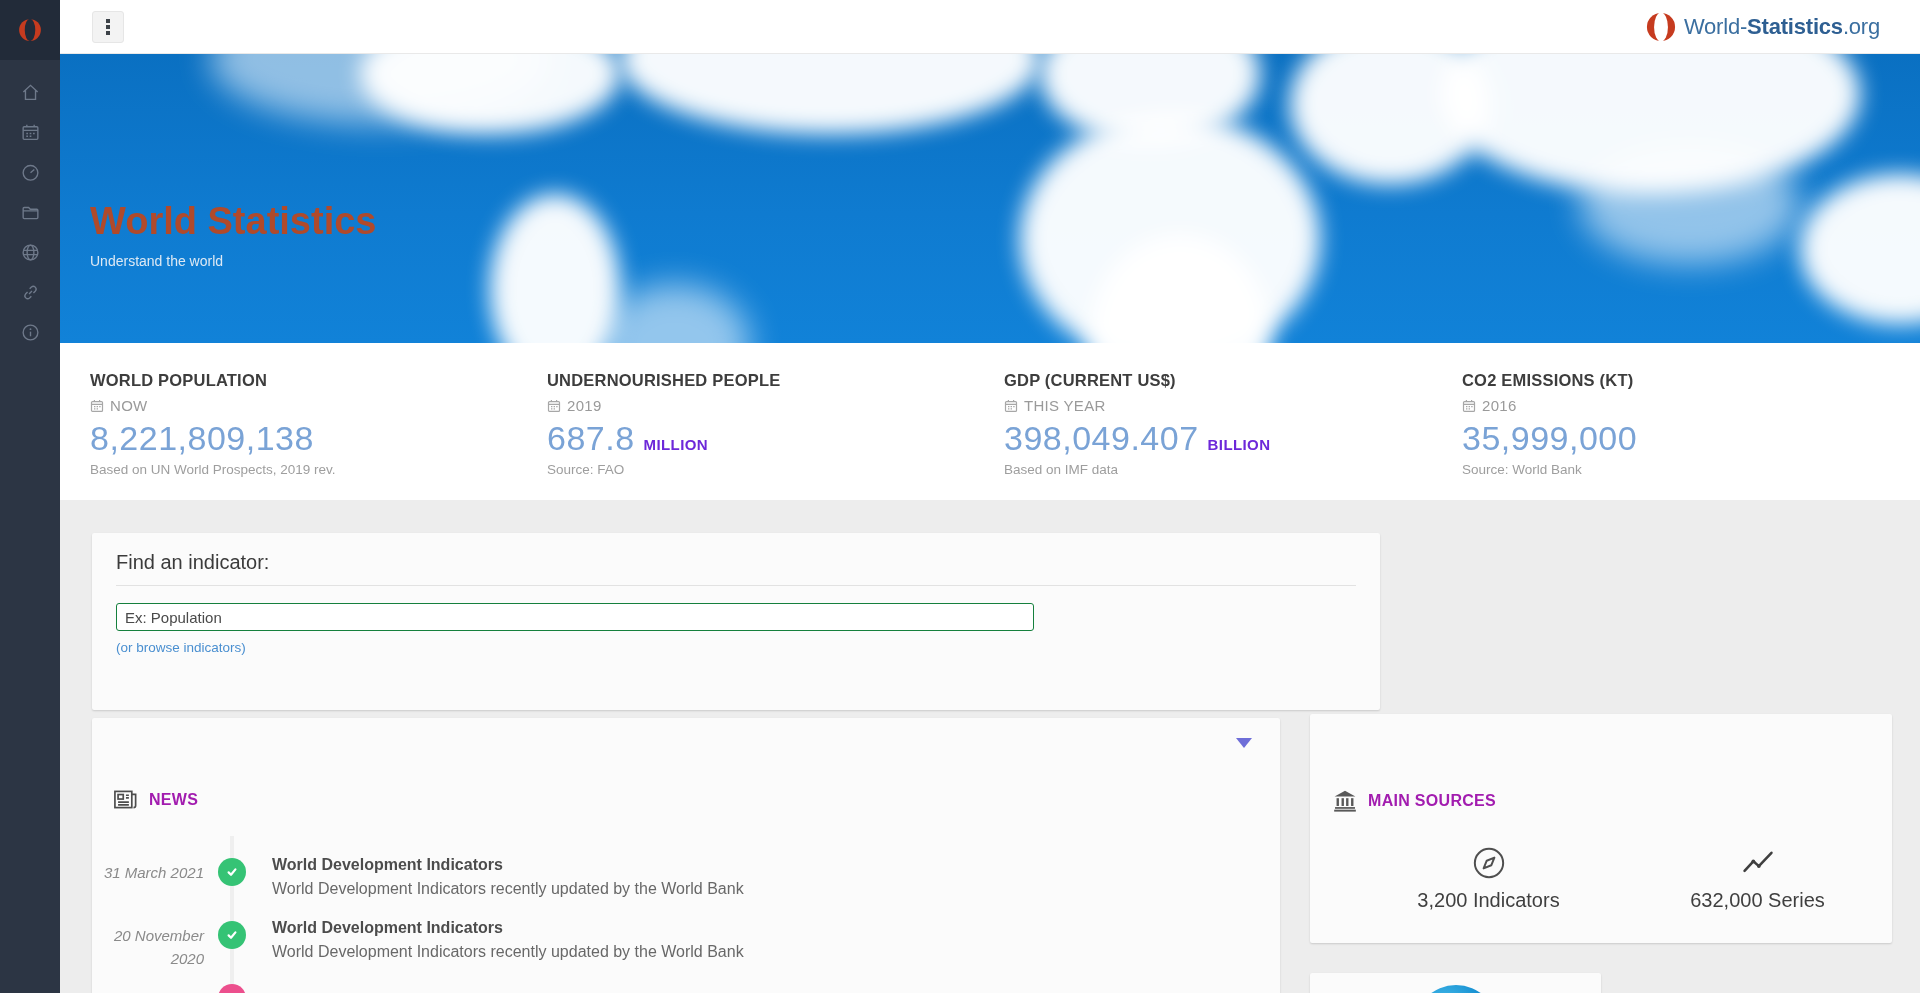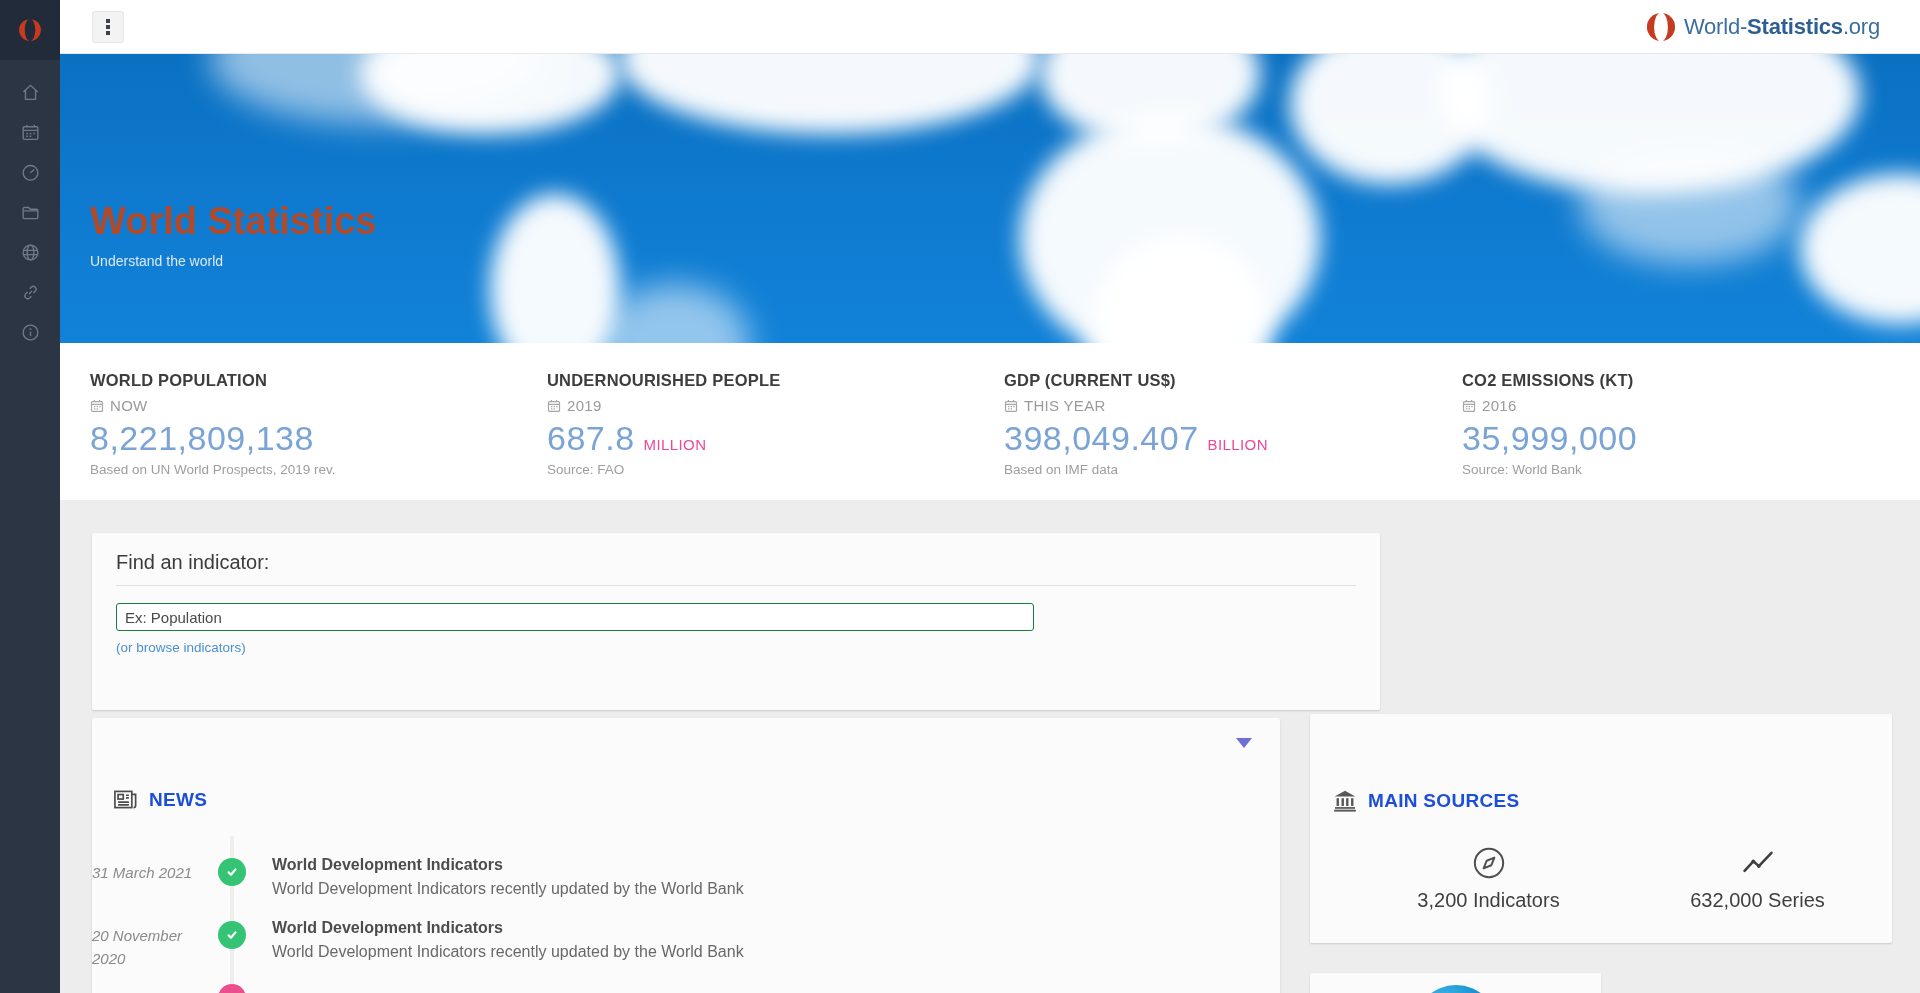--- a/index.html
+++ b/index.html
@@ -34,44 +34,44 @@
   .hero-text p { font-size:14px; color:#dde9f4; margin-top:10px; font-weight:400; }
 
   
   .stats { position:absolute; left:60px; top:343px; width:1860px; height:157px; background:#fff; z-index:10; }
   .stat { position:absolute; top:28px; width:430px; }
   .stat h3 { font-size:16.5px; font-weight:700; color:#3d3d3d; letter-spacing:.2px; }
   .stat .period { display:flex; align-items:center; gap:6px; margin-top:7px; color:#9a9a9a; font-size:15px; letter-spacing:.3px; }
   .stat .period svg { stroke:#a7a7a7; fill:none; stroke-width:1.2; }
   .stat .value { display:flex; align-items:baseline; gap:9px; margin-top:5px; }
   .stat .num { font-size:34px; font-weight:400; color:#7aa3d6; letter-spacing:.5px; }
-  .stat .unit { font-size:15px; color:#ec4899; letter-spacing:.4px; }
+  .stat .unit { font-size:15px; color:#6d28d9; letter-spacing:.4px;font-weight:bold; }
   .stat .src { margin-top:4px; font-size:13.5px; color:#9e9e9e; }
   .stat.c1 { left:30px; } .stat.c2 { left:487px; } .stat.c3 { left:944px; } .stat.c4 { left:1402px; }
 
   
   .content { position:absolute; left:60px; top:500px; width:1860px; height:493px; background:#ededed; overflow:hidden; }
   .card { position:absolute; background:#fbfbfb; border-radius:2px; box-shadow:0 1px 2px rgba(0,0,0,.15); }
 
   .find-card { left:32px; top:33px; width:1288px; height:177px; padding:18px 24px; }
   .find-card h2 { font-size:20px; font-weight:500; color:#3b3b3b; }
   .find-card .rule { border-bottom:1px solid #e2e2e2; margin-top:11px; }
   .find-card input { margin-top:17px; width:918px; height:28px; border:1px solid #15803d; border-radius:3px;
     padding:0 8px; font-size:15px; font-family:inherit; color:#0c4a6e; background:#fff; }
   .find-card input::placeholder { color:#4a4a4a; opacity:1; }
   .browse { display:inline-block; margin-top:9px; font-size:13.5px; color:#4a8fd0; text-decoration:none; cursor:pointer; }
 
   .news-card { left:32px; top:218px; width:1188px; height:330px; }
   .collapse-tri { position:absolute; top:20px; right:28px; width:0; height:0; cursor:pointer;
     border-left:8px solid transparent; border-right:8px solid transparent; border-top:10px solid #6e6ed8; }
   .card-head { position:absolute; left:20px; top:68px; display:flex; align-items:center; gap:10px; }
-  .card-head span { font-size:19px; font-weight:700; color:#1d4ed8; letter-spacing:.3px; }
+  .card-head span { font-size:16px; font-weight:700; color:#a21caf; letter-spacing:.3px; }
   .tl-line { position:absolute; left:138px; top:118px; width:4px; height:220px; background:#efefef; }
   .tl-item { position:absolute; left:0; width:1100px; height:60px; }
-  .tl-item .tl-date { position:absolute; left:0; top:6px; width:112px; 
+  .tl-item .tl-date { position:absolute; left:0; top:6px; width:112px; text-align:right;
     font-size:15px; font-style:italic; color:#8a8a8a; line-height:1.5; }
   .tl-dot { position:absolute; left:126px; top:2px; width:28px; height:28px; border-radius:50%;
     display:flex; align-items:center; justify-content:center; }
   .tl-dot.green { background:#35c375; } .tl-dot.pink { background:#ec4f8d; }
   .tl-body { position:absolute; left:180px; top:0; }
   .tl-body h4 { font-size:16px; font-weight:700; color:#4c4c4c; }
   .tl-body p { font-size:16px; color:#686868; margin-top:6px; }
 
   .sources-card { left:1250px; top:214px; width:582px; height:229px; }
   .sources-card .card-head { left:22px; top:74px; }

